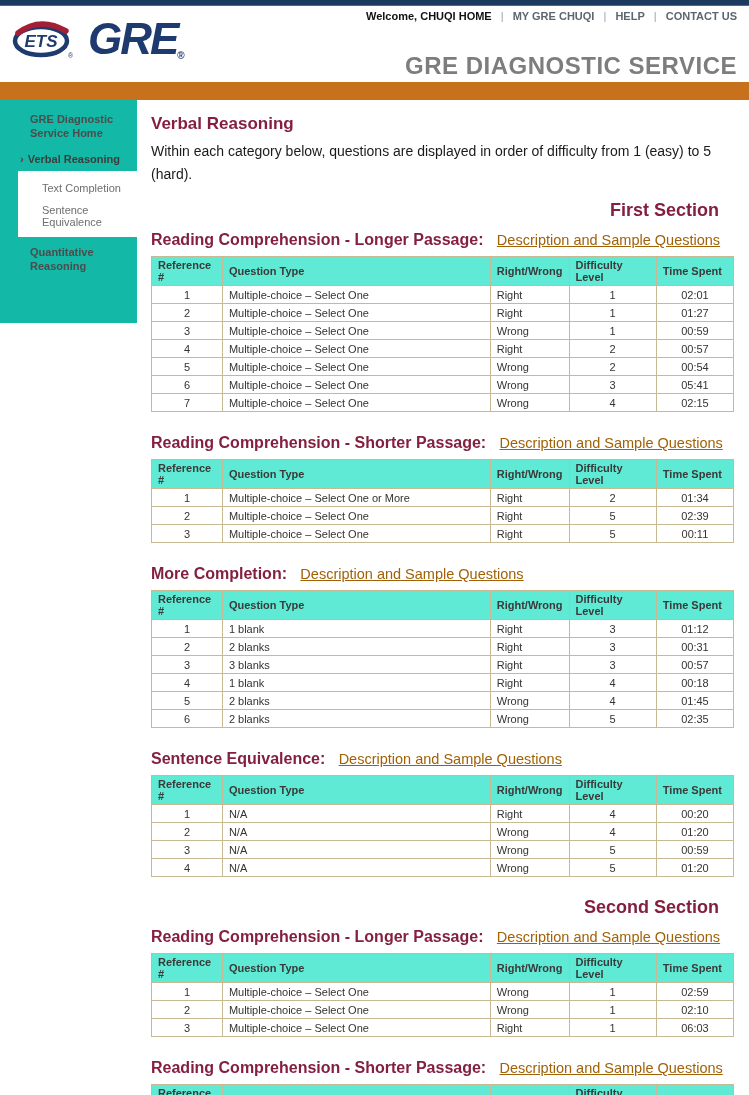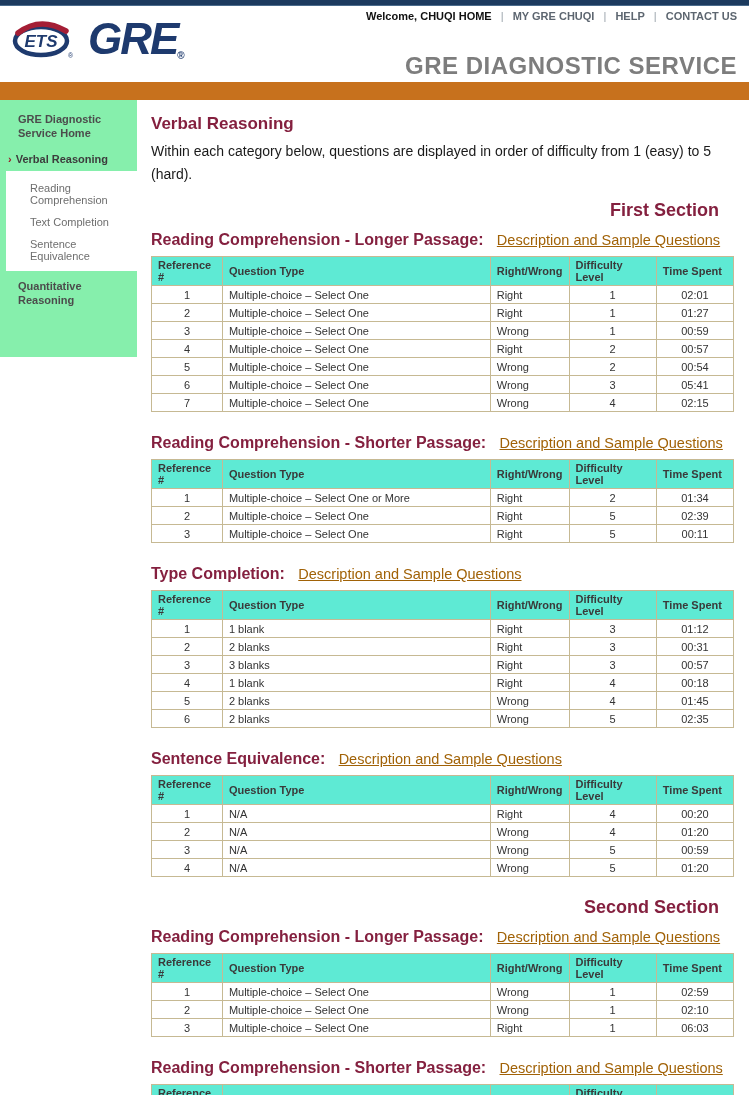--- a/index.html
+++ b/index.html
@@ -16,21 +16,21 @@
   .logos { position:absolute; left:10px; top:8px; display:flex; align-items:center; }
   .gre-word { font-size:44px; font-weight:bold; font-style:italic; color:#1e3a6e;
     letter-spacing:-2px; margin-left:14px; line-height:1; }
   .gre-word .reg { font-size:10px; font-style:normal; vertical-align:bottom; }
   .service-title { position:absolute; right:12px; bottom:2px; font-size:24px;
     font-weight:bold; color:#7d7d7d; letter-spacing:0.5px; }
   .orangebar { height:18px; background:#c7711d; }
 
   
   .page { display:flex; align-items:flex-start; }
-  .sidebar { width:137px; background:#86efac; padding:10px 0 40px 0; font-size:11px;
+  .sidebar { width:137px; background:#14b8a6; padding:10px 0 40px 12px; font-size:11px;
     color:#4c4c4c; flex-shrink:0; }
   .sb-root { font-weight:bold; padding:2px 6px 10px 18px; line-height:1.3; cursor:pointer; }
   .sb-active { font-weight:bold; padding:2px 6px 6px 8px; cursor:pointer; color:#3c3c3c; }
   .sb-active .arrow { color:#9d1c28; font-weight:bold; margin-right:4px; }
   .sb-subbox { background:#fff; margin-left:6px; padding:6px 0 4px 0; }
   .sb-sub { color:#6e6e6e; padding:5px 4px 5px 24px; cursor:pointer; }
   .main { padding:8px 15px 0 14px; width:597px; }
 
   
   h1.pagetitle { font-size:17px; color:#84203f; margin:6px 0 6px; }
@@ -74,21 +74,20 @@
   <div class="service-title">GRE DIAGNOSTIC SERVICE</div>
 </div>
 
 <div class="orangebar"></div>
 
 <div class="page">
   <div class="sidebar">
     <div class="sb-root">GRE Diagnostic Service Home</div>
     <div class="sb-active"><span class="arrow">›</span><span>Verbal Reasoning</span></div>
     <div class="sb-subbox">
-      <div class="sb-sub">Reading Comprehension</div>
       <div class="sb-sub">Text Completion</div>
       <div class="sb-sub">Sentence Equivalence</div>
     </div>
     <div class="sb-root" style="padding-top:8px;">Quantitative Reasoning</div>
   </div>
 
   <div class="main">
     <h1 class="pagetitle">Verbal Reasoning</h1>
     <p class="intro">Within each category below, questions are displayed in order of difficulty from 1 (easy) to 5 (hard).</p>
     <div id="sections">
@@ -198,21 +197,21 @@
             </tr>
             <tr>
               <td class="c-ref">3</td>
               <td class="c-type">Multiple-choice – Select One</td>
               <td class="c-rw">Right</td>
               <td class="c-diff">5</td>
               <td class="c-time">00:11</td>
             </tr>
           </tbody>
         </table>
-        <p class="block-head"><span class="block-title">Type Completion:</span>&nbsp;&nbsp; <a class="desc-link">Description and Sample Questions</a></p>
+        <p class="block-head"><span class="block-title">More Completion:</span>&nbsp;&nbsp; <a class="desc-link">Description and Sample Questions</a></p>
         <table class="qtable">
           <colgroup>
             <col style="width: 71px;">
             <col style="width: 273px;">
             <col style="width: 73px;">
             <col style="width: 88px;">
             <col style="width: 78px;">
           </colgroup>
           <thead>
             <tr>

